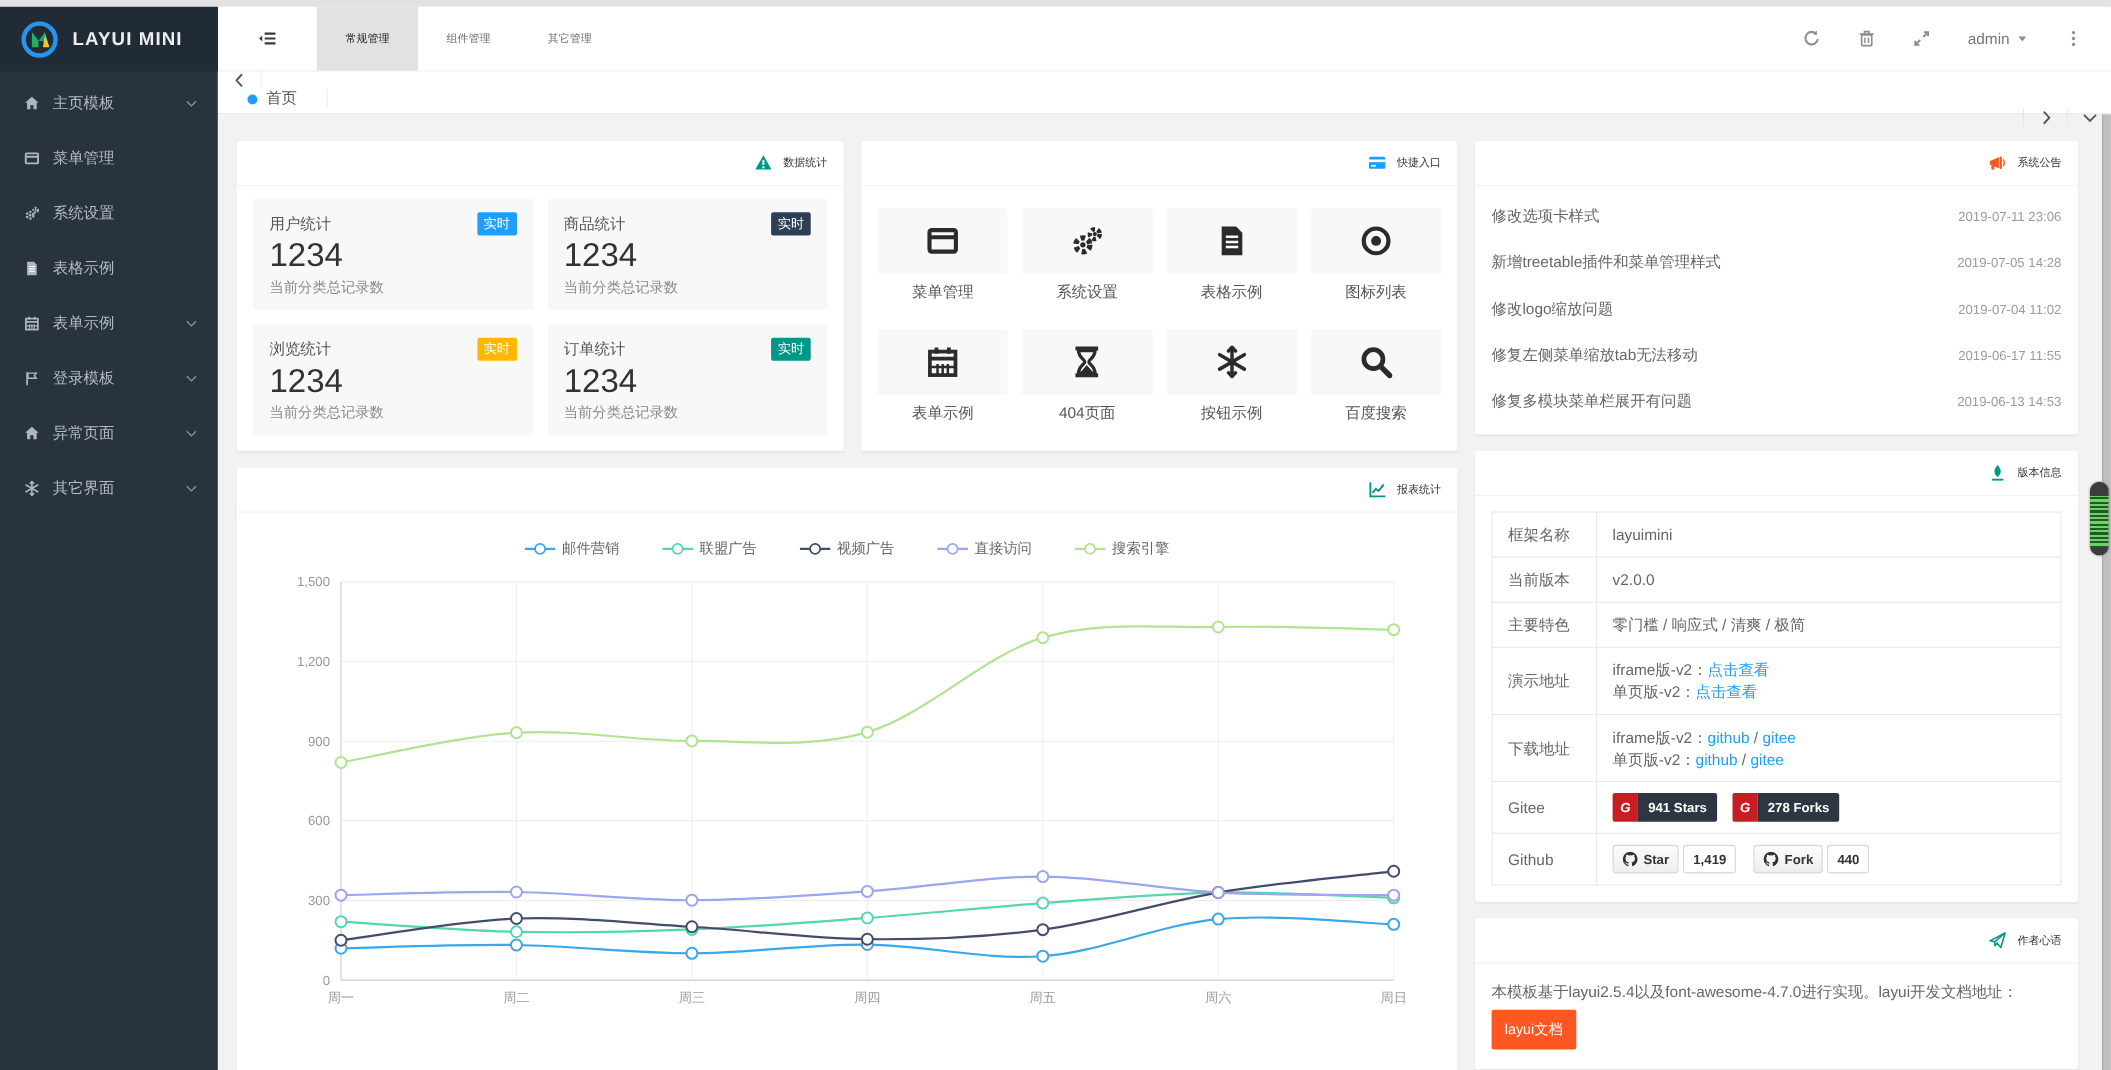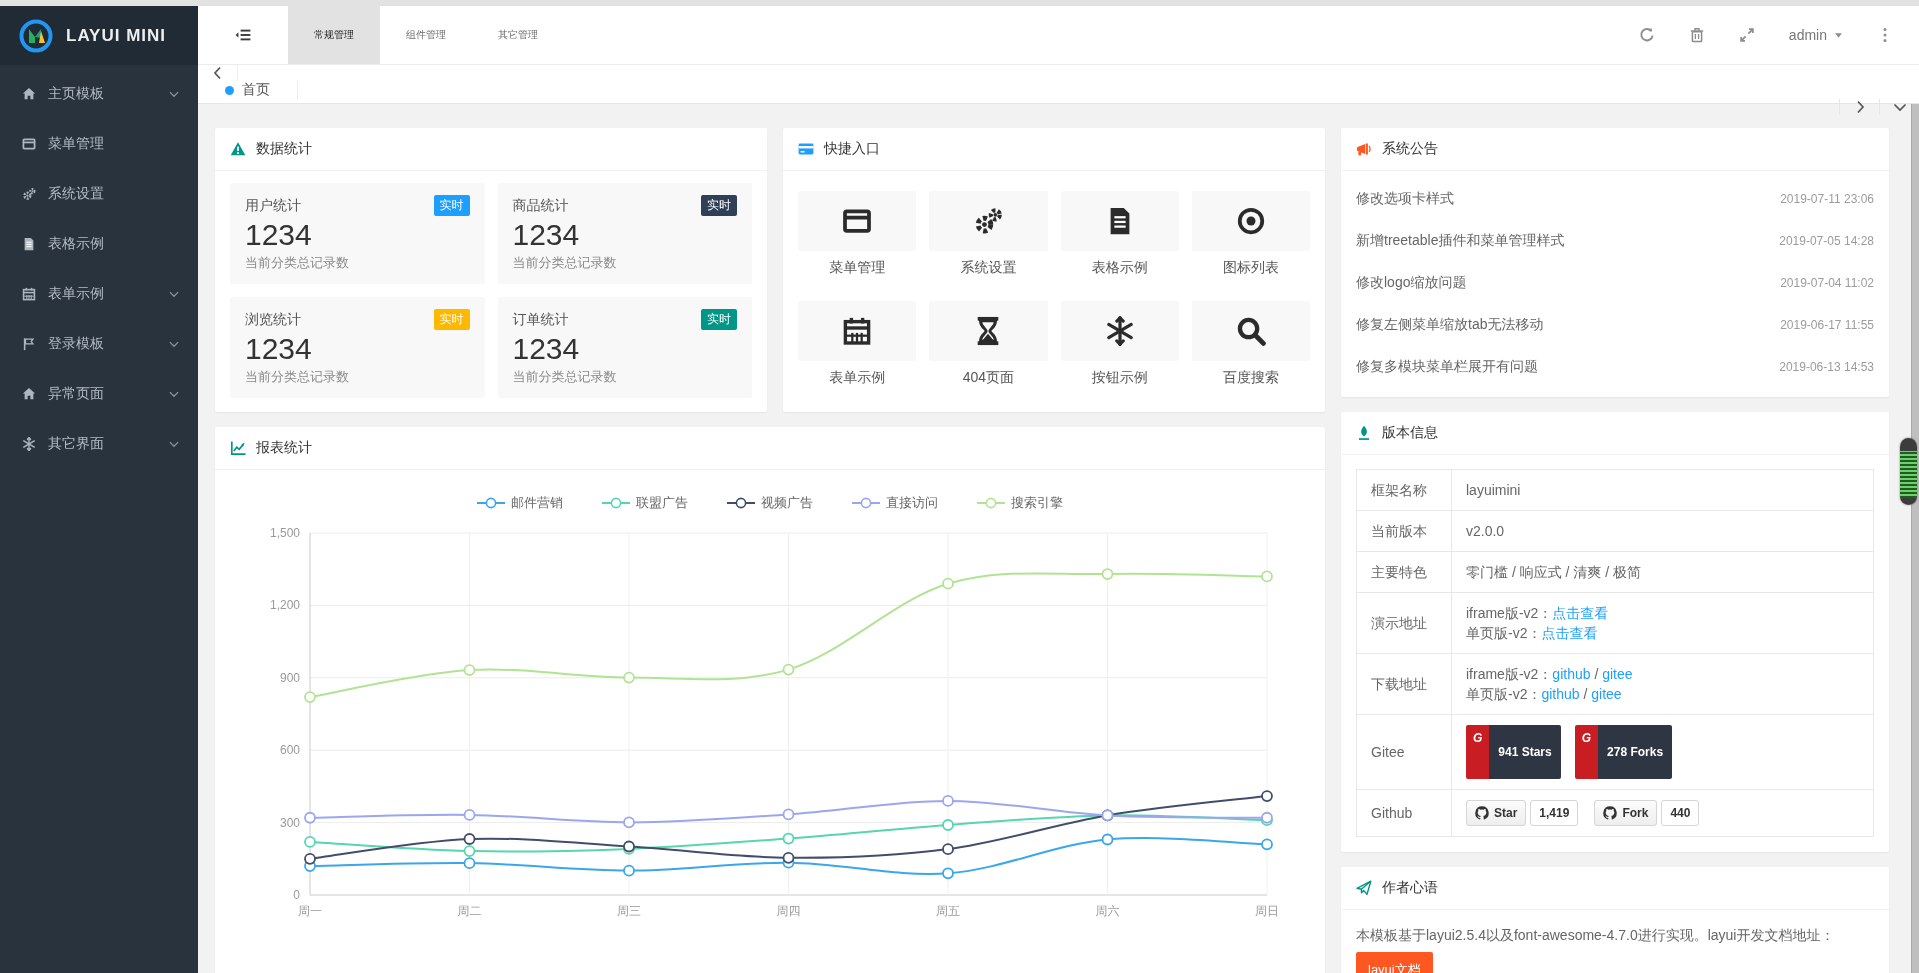--- a/index.html
+++ b/index.html
@@ -41,22 +41,22 @@
   .tb-right .tb-btn { border-left:1px solid #e6e6e6; }
 
   
   .main { position:absolute; left:198px; right:14px; top:104px; bottom:0; padding:24px 16px 0 17px; overflow:hidden; }
   .cols { display:flex; gap:16px; }
   .col-left { width:1110px; flex:none; }
   .col-right { flex:1; min-width:0; }
   .row { display:flex; gap:16px; }
 
   .panel { background:#fff; border-radius:2px; box-shadow:0 1px 2px rgba(0,0,0,.06); margin-bottom:15px; }
-  .ph { display:flex; align-items:center; gap:10px; padding:12px 15px; font-size:14px; color:#333;
-        border-bottom:1px solid #f2f2f2; }
+  .ph { display:flex; align-items:center; gap:10px; padding:12px 15px; font-size:10px; color:#333;
+        border-bottom:1px solid #f2f2f2;justify-content:flex-end; }
   .ph-icon { display:inline-flex; font-size:16px; }
   .c-green { color:#009688; } .c-blue { color:#1e9fff; } .c-orange { color:#ff5722; }
 
   
   .panel-stats { width:552px; flex:none; }
   .cards { display:grid; grid-template-columns:1fr 1fr; gap:13px; padding:12px 15px 14px; }
   .card { background:#f8f8f8; border-radius:2px; padding:12px 15px; cursor:pointer; }
   .card-top { display:flex; align-items:center; justify-content:space-between; }
   .card-label { font-size:14px; color:#555; }
   .badge { font-size:12px; color:#fff; padding:2px 6px; border-radius:2px; }
@@ -83,21 +83,21 @@
   .ann-date { font-size:12px; color:#9c9c9c; flex:none; padding-left:10px; }
 
   
   .vt-wrap { padding:14px 15px 15px; }
   table.vt { width:100%; border-collapse:collapse; font-size:14px; color:#666; }
   table.vt td { border:1px solid #e8e8e8; padding:10px 14px; line-height:20px; }
   table.vt td.k { width:95px; color:#666; }
   .vt a { color:#1e9fff; text-decoration:none; cursor:pointer; }
   .gb { display:inline-flex; margin-right:14px; font-size:12px; font-weight:bold; cursor:pointer; }
   .gb-l { background:#c71d23; color:#fff; padding:3px 7px; border-radius:2px 0 0 2px; font-style:italic; }
-  .gb-r { background:#2d3642; color:#fff; padding:17px 9px; border-radius:0 2px 2px 0; }
+  .gb-r { background:#2d3642; color:#fff; padding:3px 9px; border-radius:0 2px 2px 0; }
   .ghg { display:inline-flex; align-items:center; margin-right:16px; cursor:pointer; }
   .ghb { display:inline-flex; align-items:center; gap:5px; border:1px solid #d5d5d5; border-radius:3px;
          background:linear-gradient(#fcfcfc,#eee); padding:2px 8px; font-size:12px; font-weight:bold; color:#333; }
   .ghc { border:1px solid #d5d5d5; border-radius:3px; background:#fff; padding:2px 8px; font-size:12px;
          font-weight:bold; color:#333; margin-left:4px; }
 
   
   .author-body { padding:12px 15px; font-size:14px; color:#666; line-height:26px; }
   .doc-btn { display:inline-block; background:#ff5722; color:#fff; font-size:13px; padding:5px 12px;
              border-radius:2px; margin:4px 0 6px; cursor:pointer; }

